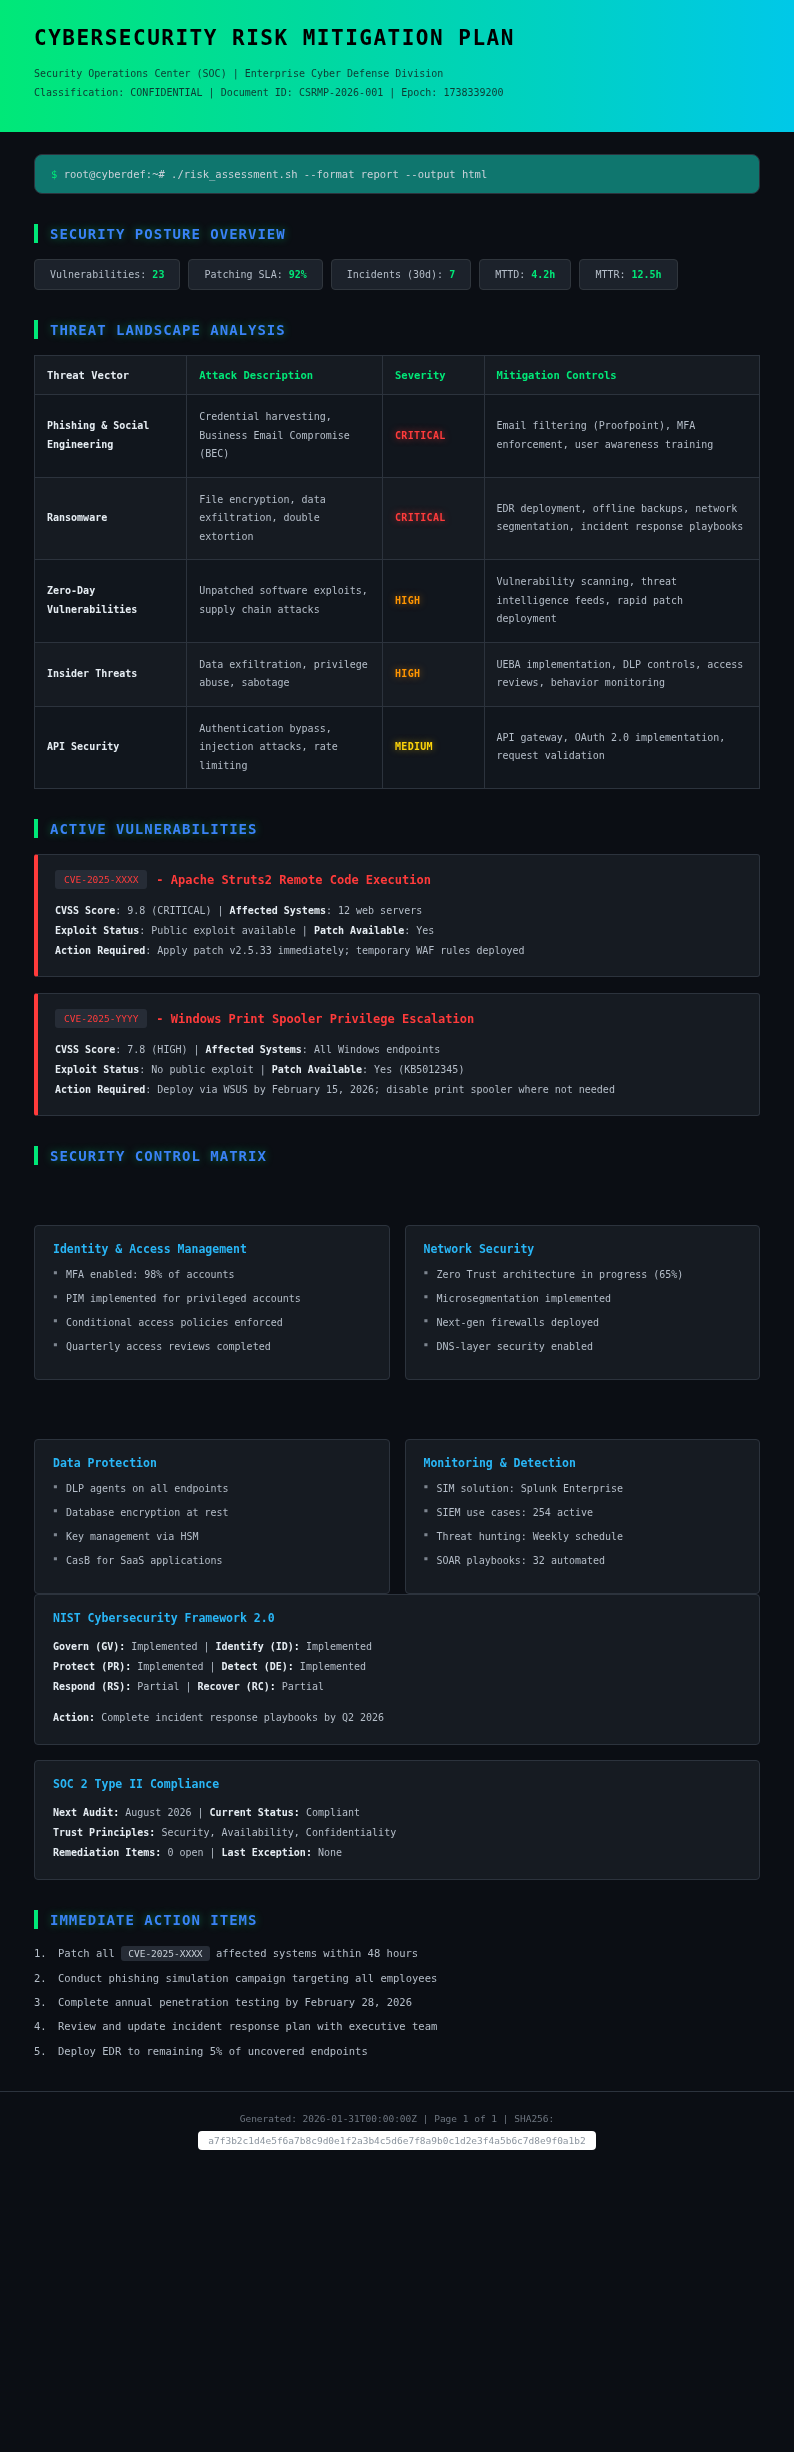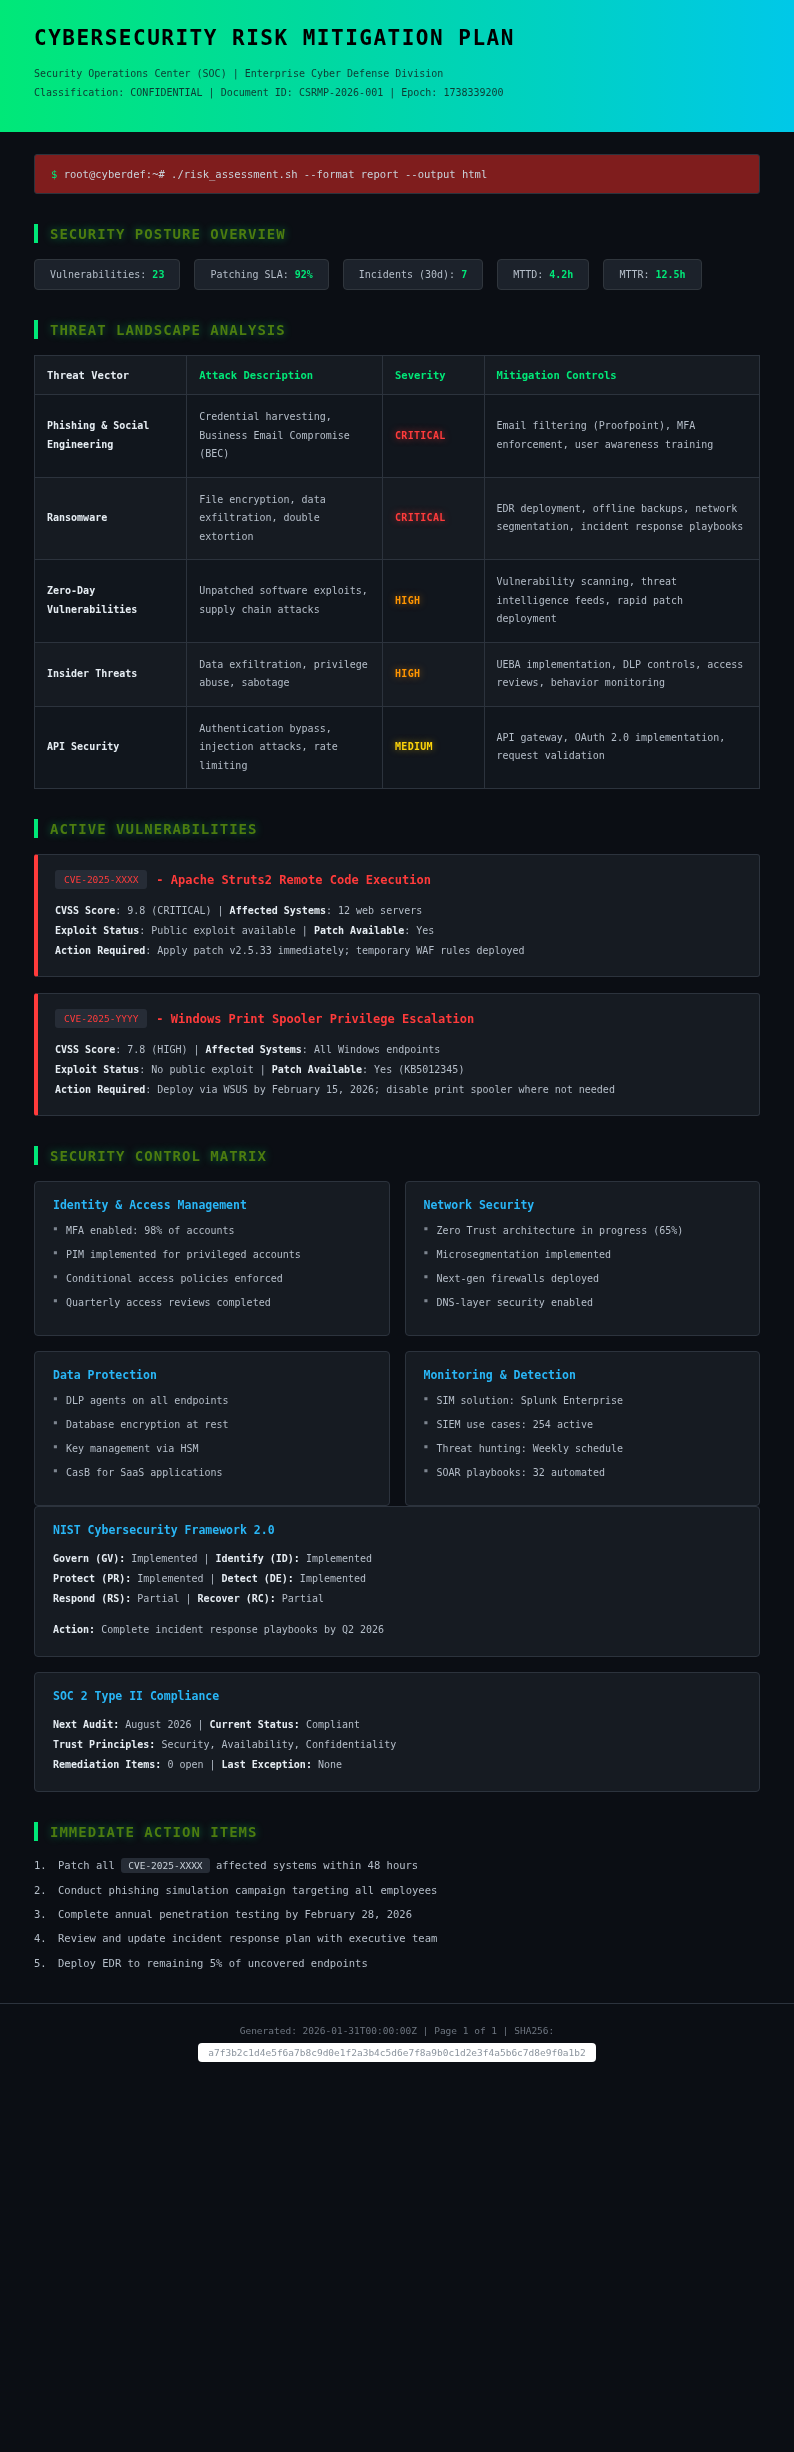--- a/index.html
+++ b/index.html
@@ -30,23 +30,23 @@
     line-height: 1.9;
   }
 
   
   .page {
     padding: 22px 34px 0 34px;
   }
 
   
   .terminal {
-    background: #7f1d1d;
-    border: 1px solid #2c333d;
-    border-radius: 3px;
+    background: #0f766e;
+    border: 1px solid #2c333d;
+    border-radius: 8px;
     padding: 13px 16px;
     margin-bottom: 30px;
     font-size: 10.5px;
     color: #c9d1d9;
     white-space: nowrap;
     overflow: hidden;
   }
   .prompt-sigil { color: #00e878; }
 
   
@@ -58,30 +58,30 @@
   .heading-bar {
     width: 4px;
     height: 19px;
     background: #00e878;
     margin-right: 12px;
     flex: none;
   }
   .heading-text {
     font-size: 14px;
     font-weight: bold;
-    color: #4d7c0f;
+    color: #3b82f6;
     letter-spacing: 1px;
     text-shadow: 0 0 8px rgba(0,232,120,0.45);
   }
 
   
   .metric-row {
     display: flex;
     flex-wrap: wrap;
-    gap: 14px;
+    gap: 8px;
     margin-bottom: 6px;
   }
   .metric-badge {
     background: #1c222b;
     border: 1px solid #30363d;
     border-radius: 4px;
     padding: 9px 15px;
     font-size: 10px;
     color: #b5bec9;
     white-space: nowrap;
@@ -169,20 +169,21 @@
   .control-grid {
     display: grid;
     grid-template-columns: 1fr 1fr;
     gap: 15px;
   }
   .control-card {
     background: #161b22;
     border: 1px solid #2c333d;
     border-radius: 4px;
     padding: 16px 18px;
+    margin-top: 44px;
   }
   .control-title {
     font-size: 11.5px;
     font-weight: bold;
     color: #29b6f6;
     margin-bottom: 11px;
   }
   .control-card ul {
     list-style: none;
   }

